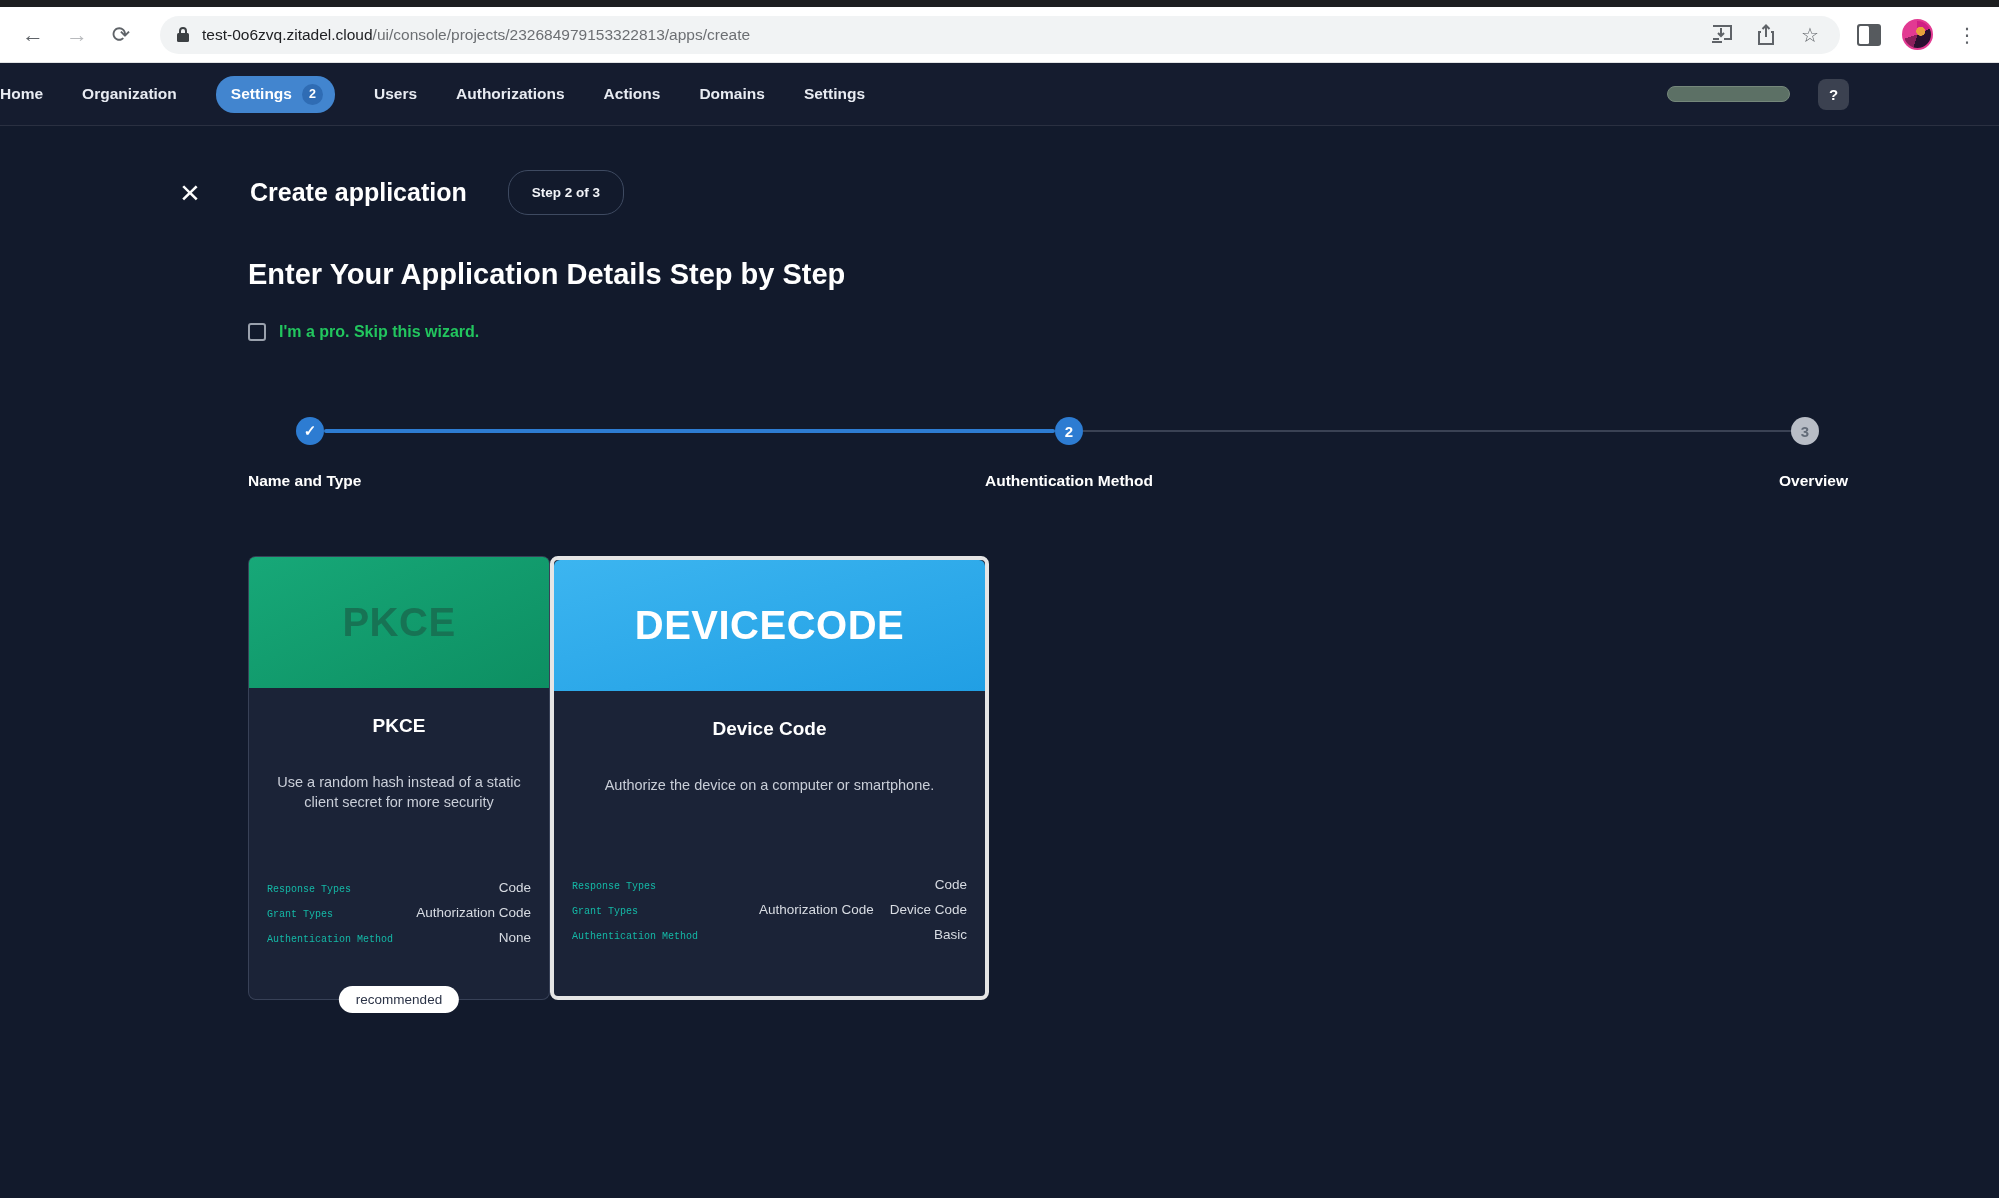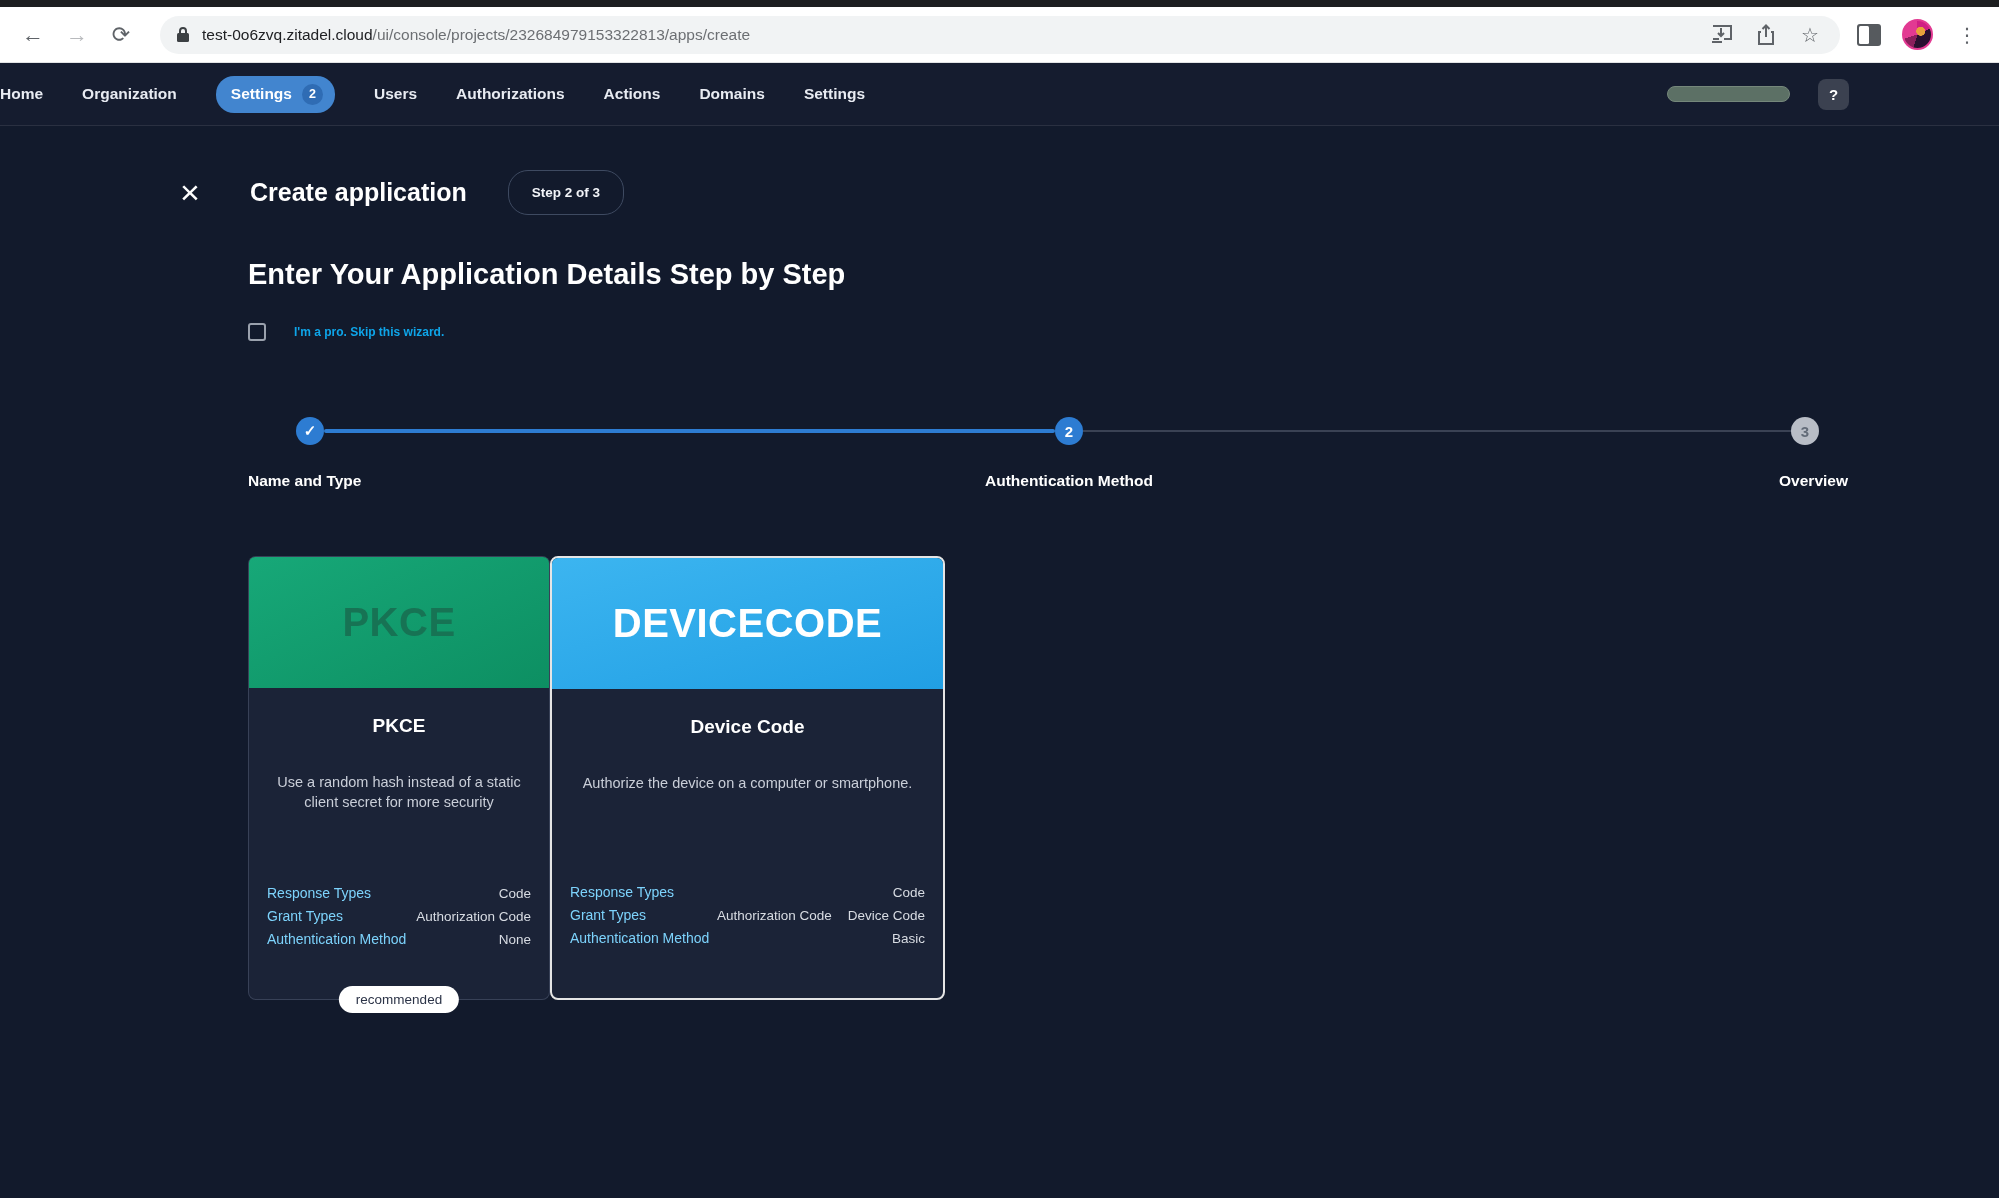--- a/index.html
+++ b/index.html
@@ -91,21 +91,21 @@
   }
 
   .wizard-main { margin-left:248px; width:1600px; }
   .wizard-heading { color:#ffffff; font-size:29px; font-weight:bold; margin-top:44px; }
 
   .skip-row { display:flex; align-items:center; margin-top:32px; cursor:pointer; }
   .checkbox {
     width:18px; height:18px; border:2px solid #9aa1ad; border-radius:3px;
     background:transparent; flex:0 0 auto;
   }
-  .skip-label { color:#0ea5e9; font-size:12px; font-weight:bold; margin-left:28px; }
+  .skip-label { color:#22c55e; font-size:16px; font-weight:bold; margin-left:13px; }
 
   .stepper { position:relative; height:28px; margin-top:76px; }
   .step-line { position:absolute; }
   .line-done { left:76px; width:731px; top:12px; height:4px; background:#2d7cd2; border-radius:2px; }
   .line-todo { left:835px; width:708px; top:13px; height:2px; background:#3a4254; }
   .step-circle {
     position:absolute; top:0; width:28px; height:28px; border-radius:50%;
     display:flex; align-items:center; justify-content:center;
     font-size:15px; font-weight:bold; cursor:pointer;
   }
@@ -118,35 +118,35 @@
   .sl-left   { left:0; }
   .sl-center { left:821px; transform:translateX(-50%); }
   .sl-right  { right:0; }
 
   
   .cards { display:flex; margin-top:64px; align-items:stretch; }
   .card {
     position:relative; width:302px; height:444px; border-radius:8px;
     background:#1b2337; border:1px solid rgba(160,175,205,0.22); cursor:pointer;
   }
-  .card.selected { width:395px; border:2px solid #e5e5e5; }
+  .card.selected { width:439px; border:4px solid #e5e5e5; }
   .card-banner {
     height:131px; border-radius:6px 6px 0 0; display:flex; align-items:center;
     justify-content:center; font-size:40px; font-weight:bold; letter-spacing:0.5px;
   }
   .banner-green { background:linear-gradient(155deg,#17a878 0%,#0d8f62 100%); color:#177354; }
   .banner-blue  { background:linear-gradient(165deg,#3cb5f0 0%,#219fe4 100%); color:#ffffff; }
   .card-title { color:#ffffff; font-size:19px; font-weight:bold; text-align:center; margin-top:27px; }
   .card-desc {
     color:#c9ced8; font-size:14.5px; line-height:1.35; text-align:center;
     margin-top:36px; padding:0 24px;
   }
   .card-rows { position:absolute; left:0; right:0; bottom:48px; padding:0 18px; }
   .card-row { display:flex; justify-content:space-between; align-items:baseline; line-height:23px; }
-  .row-label { color:#7dd3fc; font-size:14px; white-space:nowrap; }
+  .row-label { color:#14b8a6; font-size:10px; white-space:nowrap;font-family:Liberation Mono, monospace; }
   .row-vals { display:flex; gap:16px; }
   .row-val { color:#d8dce3; font-size:13.5px; white-space:nowrap; }
   .row-val:empty { display:none; }
   .rec-badge {
     position:absolute; bottom:-14px; left:50%; transform:translateX(-50%);
     background:#ffffff; color:#2b3347; font-size:13.5px; padding:6px 17px;
     border-radius:15px; white-space:nowrap;
   }
 
   

